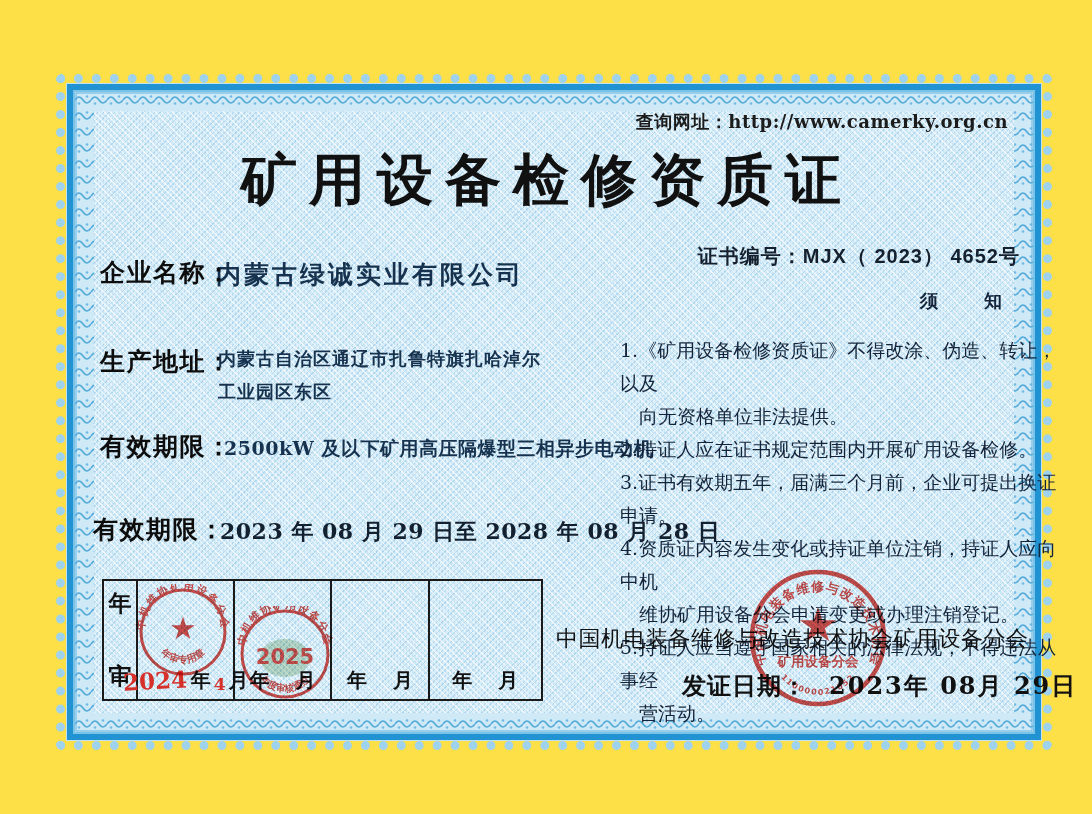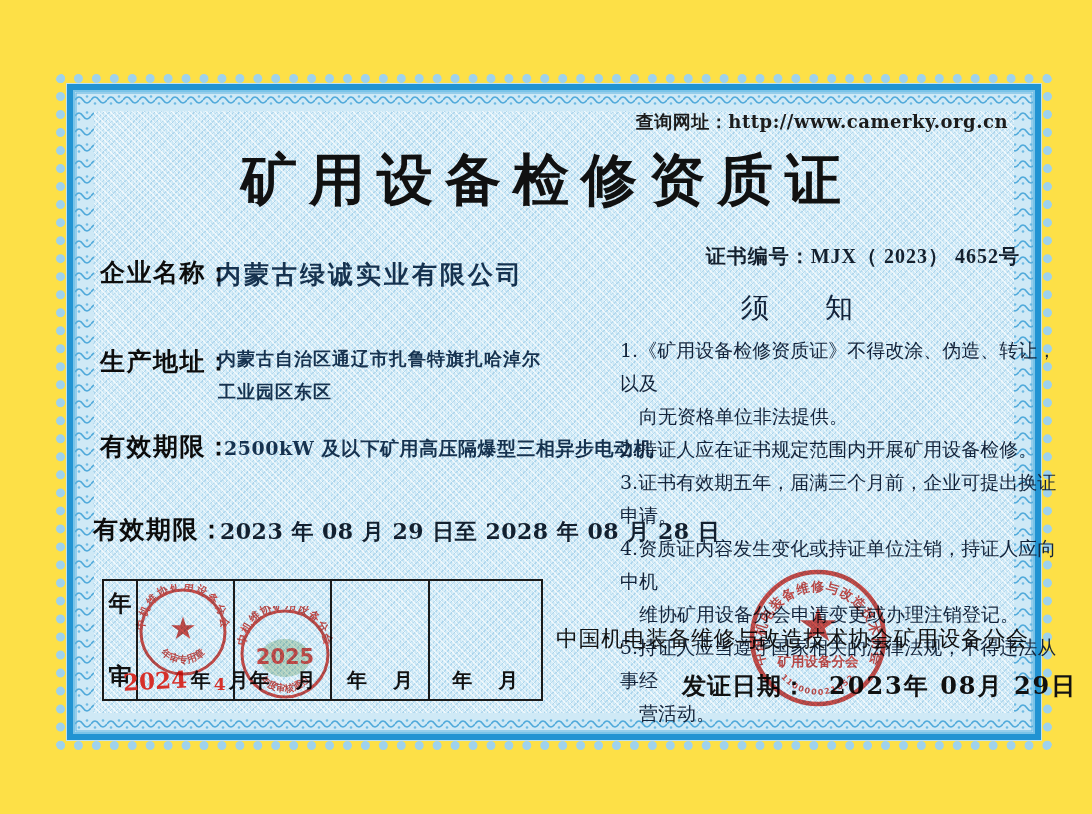--- a/index.html
+++ b/index.html
@@ -16,34 +16,34 @@
          background-image:
            repeating-linear-gradient(45deg, rgba(255,255,255,.65) 0 1px, rgba(255,255,255,0) 1px 4px),
            repeating-linear-gradient(-45deg, rgba(96,170,215,.30) 0 1px, rgba(0,0,0,0) 1px 4px),
            repeating-linear-gradient(90deg, rgba(140,200,235,.22) 0 1px, rgba(0,0,0,0) 1px 3px);}
   
   .abs{position:absolute;}
   .url{top:110px;right:84px;font-family:"DejaVu Serif",serif;font-size:18px;font-weight:600;
        color:#1c1c1c;letter-spacing:.5px;}
   .title{top:142px;left:0;width:100%;margin:1px;text-align:center;font-size:56px;font-weight:bold;
          letter-spacing:12px;color:#111;}
-  .certno{top:243px;right:72px;font-family:Liberation Serif, serif;font-size:20px;font-weight:600;
+  .certno{top:243px;right:72px;font-family:Liberation Sans, sans-serif;font-size:20px;font-weight:600;
           color:#14202e;letter-spacing:1px;}
   .flabel{font-size:25px;font-weight:bold;color:#0d0d0d;letter-spacing:1.5px;}
   .fvalue{font-family:"DejaVu Serif",serif;font-weight:bold;color:#16324f;}
   .lbl-company{left:100px;top:256px;}
   .val-company{left:216px;top:258px;font-size:25px;letter-spacing:3px;}
   .lbl-address{left:100px;top:345px;}
   .val-address{left:218px;top:342px;font-size:18px;line-height:33px;letter-spacing:1px;white-space:pre-line;}
   .lbl-equipment{left:100px;top:430px;}
   .val-equipment{left:224px;top:436px;font-size:19px;letter-spacing:.5px;text-align:right;}
   .lbl-validity{left:93px;top:513px;}
   .val-validity{left:205px;top:517px;font-size:22px;letter-spacing:.5px;color:#13202f;padding-left:15px;}
-  .notice-head{left:592px;top:289px;width:424px;text-align:center;font-family:"DejaVu Serif",serif;
-               font-size:28px;font-weight:normal;letter-spacing:14px;color:#13233a;}
+  .notice-head{left:592px;top:289px;width:424px;text-align:right;font-family:"DejaVu Serif",serif;
+               font-size:18px;font-weight:bold;letter-spacing:14px;color:#13233a;}
   .notice-body{left:592px;top:334px;width:444px;font-family:"DejaVu Serif",serif;font-size:19px;
                line-height:33px;color:#13233a;white-space:pre-line;padding-left:28px;}
   
   .rtable{left:102px;top:579px;width:441px;height:122px;display:flex;
           border:2px solid #1a1a1a;box-sizing:border-box;background:transparent;}
   .rt-head{width:34px;border-right:2px solid #1a1a1a;display:flex;flex-direction:column;
            justify-content:space-between;align-items:center;padding:7px 0;box-sizing:border-box;
            font-size:23px;font-weight:bold;color:#111;}
   .rt-cell{flex:1;position:relative;border-right:2px solid #1a1a1a;box-sizing:border-box;}
   .rt-cell.wide{flex:1.17;}

